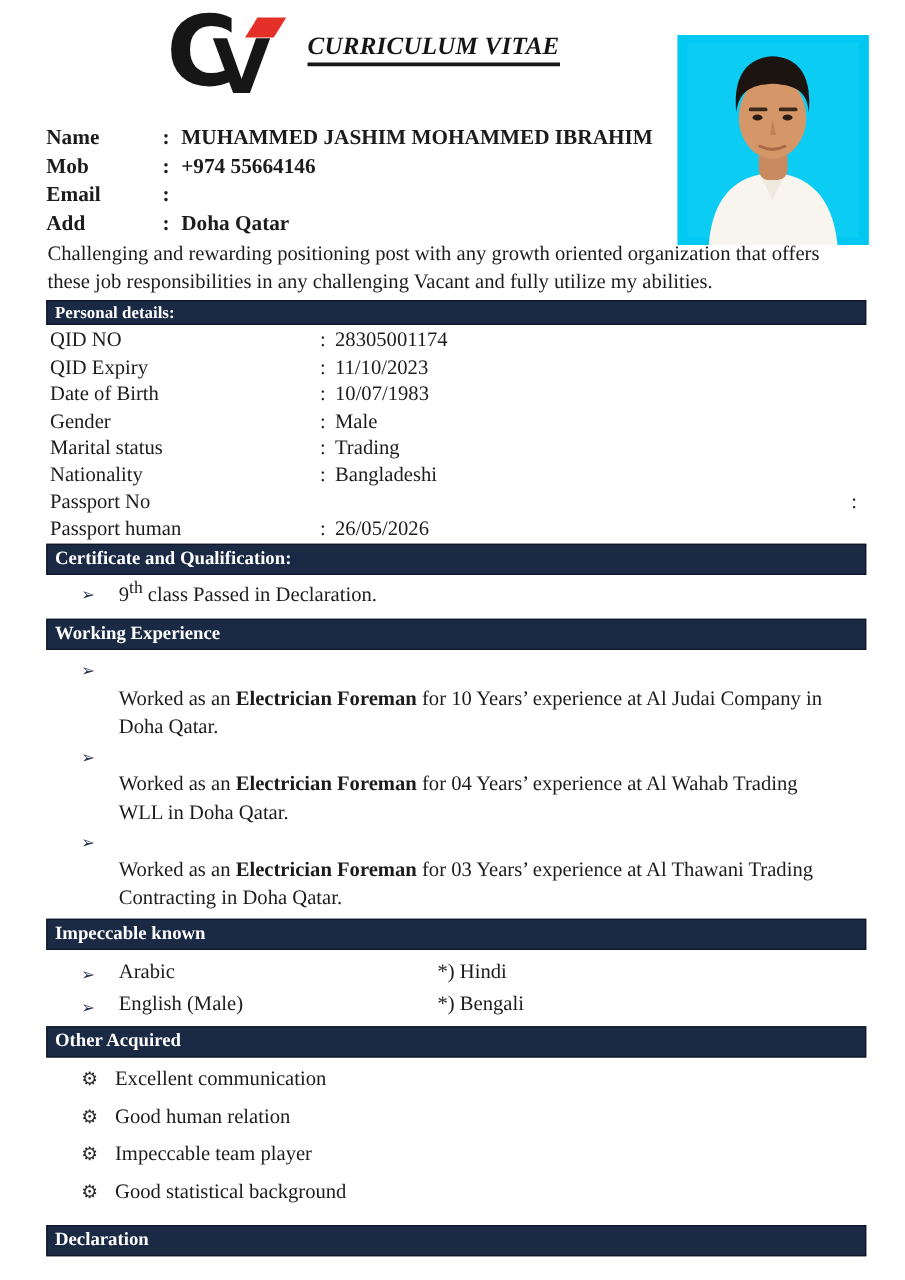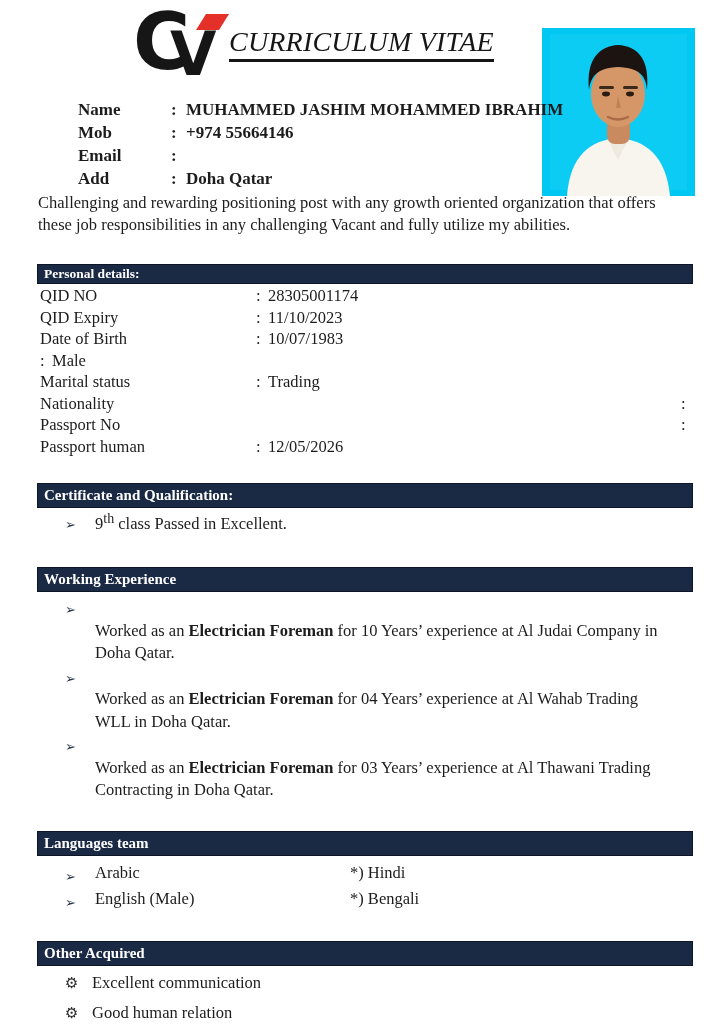--- a/index.html
+++ b/index.html
@@ -26,46 +26,45 @@
     position:absolute; left:37px; top:10px;
     font-family:"DejaVu Sans",sans-serif; font-weight:bold;
     font-size:60px; line-height:64px; color:#161616;
   }
   .logo-slash {
     position:absolute; left:68px; top:2px;
     width:23px; height:16px; background:#e43028;
     transform:skewX(-32deg);
   }
   .doc-title {
-    position:absolute; left:229px; top:26px;
-    font-size:28px; font-weight:normal; font-style:italic;
+    position:absolute; left:246px; top:26px;
+    font-size:20px; font-weight:bold; font-style:italic;
     color:#161616; letter-spacing:0.2px;
     border-bottom:3px solid #161616; padding-bottom:1px;
   }
 
   
-  .contact { position:relative; margin-top:2px; width:500px;margin-left:41px; }
+  .contact { position:relative; margin-top:2px; width:500px; }
   .contact-row { display:flex; font-weight:bold; font-size:17px; line-height:23px; }
   .contact-label { width:93px; flex:none; }
   .contact-colon { width:15px; flex:none; }
   .contact-value { flex:1; }
 
   .photo {
     position:absolute; left:542px; top:28px;
     width:153px; height:168px; background:#00c8f2; overflow:hidden;
   }
   .photo svg { display:block; }
 
   
   .band {
     background:#1a2944; color:#ffffff;
     font-weight:bold; font-size:15px; line-height:18px;
     padding:2px 6px 3px 6px;
     border:1px solid #0c1627;
-    margin-top:24px;
   }
   .band.thin { font-size:13.5px; line-height:15px; padding:1px 6px 2px 6px; }
 
   
   .body-text { font-size:16.5px; line-height:22px; padding:2px 1px 4px 1px; white-space:pre-line; }
 
   .pd-row { display:flex; font-size:16.5px; line-height:21.5px;justify-content:space-between; }
   .pd-label { width:216px; flex:none; }
   .pd-colon { width:12px; flex:none; }
   .pd-value { flex:1; }
@@ -174,68 +173,70 @@
         <span class="pd-label">QID Expiry</span>
         <span class="pd-colon">:</span>
         <span class="pd-value">11/10/2023</span>
       </div>
       <div class="pd-row">
         <span class="pd-label">Date of Birth</span>
         <span class="pd-colon">:</span>
         <span class="pd-value">10/07/1983</span>
       </div>
       <div class="pd-row">
+        <span class="pd-label">Gender</span>
         <span class="pd-colon">:</span>
         <span class="pd-value">Male</span>
       </div>
       <div class="pd-row">
         <span class="pd-label">Marital status</span>
         <span class="pd-colon">:</span>
         <span class="pd-value">Trading</span>
       </div>
       <div class="pd-row">
         <span class="pd-label">Nationality</span>
         <span class="pd-colon">:</span>
+        <span class="pd-value">Bangladeshi</span>
       </div>
       <div class="pd-row">
         <span class="pd-label">Passport No</span>
         <span class="pd-colon">:</span>
       </div>
       <div class="pd-row">
         <span class="pd-label">Passport human</span>
         <span class="pd-colon">:</span>
-        <span class="pd-value">12/05/2026</span>
+        <span class="pd-value">26/05/2026</span>
       </div>
     </div>
 
     <div class="band">Certificate and Qualification:</div>
     <div class="qual-wrap">
       <div class="bullet-line">
         <span class="arrow-bullet">➢</span>
-        <span><span>9</span><sup>th</sup><span> class Passed in Excellent.</span></span>
+        <span><span>9</span><sup>th</sup><span> class Passed in Declaration.</span></span>
       </div>
     </div>
 
     <div class="band">Working Experience</div>
     <div class="exp-list">
       <div class="exp-item">
         <span class="arrow-bullet">➢</span><span><span>Worked as an </span><span class="exp-bold">Electrician Foreman</span><span> for 10 Years’ experience at Al Judai Company in
 Doha Qatar.</span></span>
       </div>
       <div class="exp-item">
         <span class="arrow-bullet">➢</span><span><span>Worked as an </span><span class="exp-bold">Electrician Foreman</span><span> for 04 Years’ experience at Al Wahab Trading
 WLL in Doha Qatar.</span></span>
       </div>
       <div class="exp-item">
         <span class="arrow-bullet">➢</span><span><span> Worked as an </span><span class="exp-bold">Electrician Foreman</span><span> for 03 Years’ experience at Al Thawani Trading
 Contracting in Doha Qatar.</span></span>
       </div>
     </div>
 
-    <div class="band">Languages team</div>
+    <div class="band">Impeccable known</div>
     <div class="lang-grid">
       <div class="lang-cell c1">
         <span class="arrow-bullet">➢</span>
         <span>Arabic</span>
       </div>
       <div class="lang-cell">
         <span>*) Hindi</span>
       </div>
       <div class="lang-cell c1">
         <span class="arrow-bullet">➢</span>
@@ -255,20 +256,21 @@
       <div class="skill-item">
         <span class="gear-bullet">⚙</span>
         <span>Good human relation</span>
       </div>
       <div class="skill-item">
         <span class="gear-bullet">⚙</span>
         <span>Impeccable team player</span>
       </div>
       <div class="skill-item">
         <span class="gear-bullet">⚙</span>
+        <span>Good statistical background</span>
       </div>
     </div>
 
     <div class="band">Declaration</div>
 
   </div>
 
 </div>
 
 </body></html>

